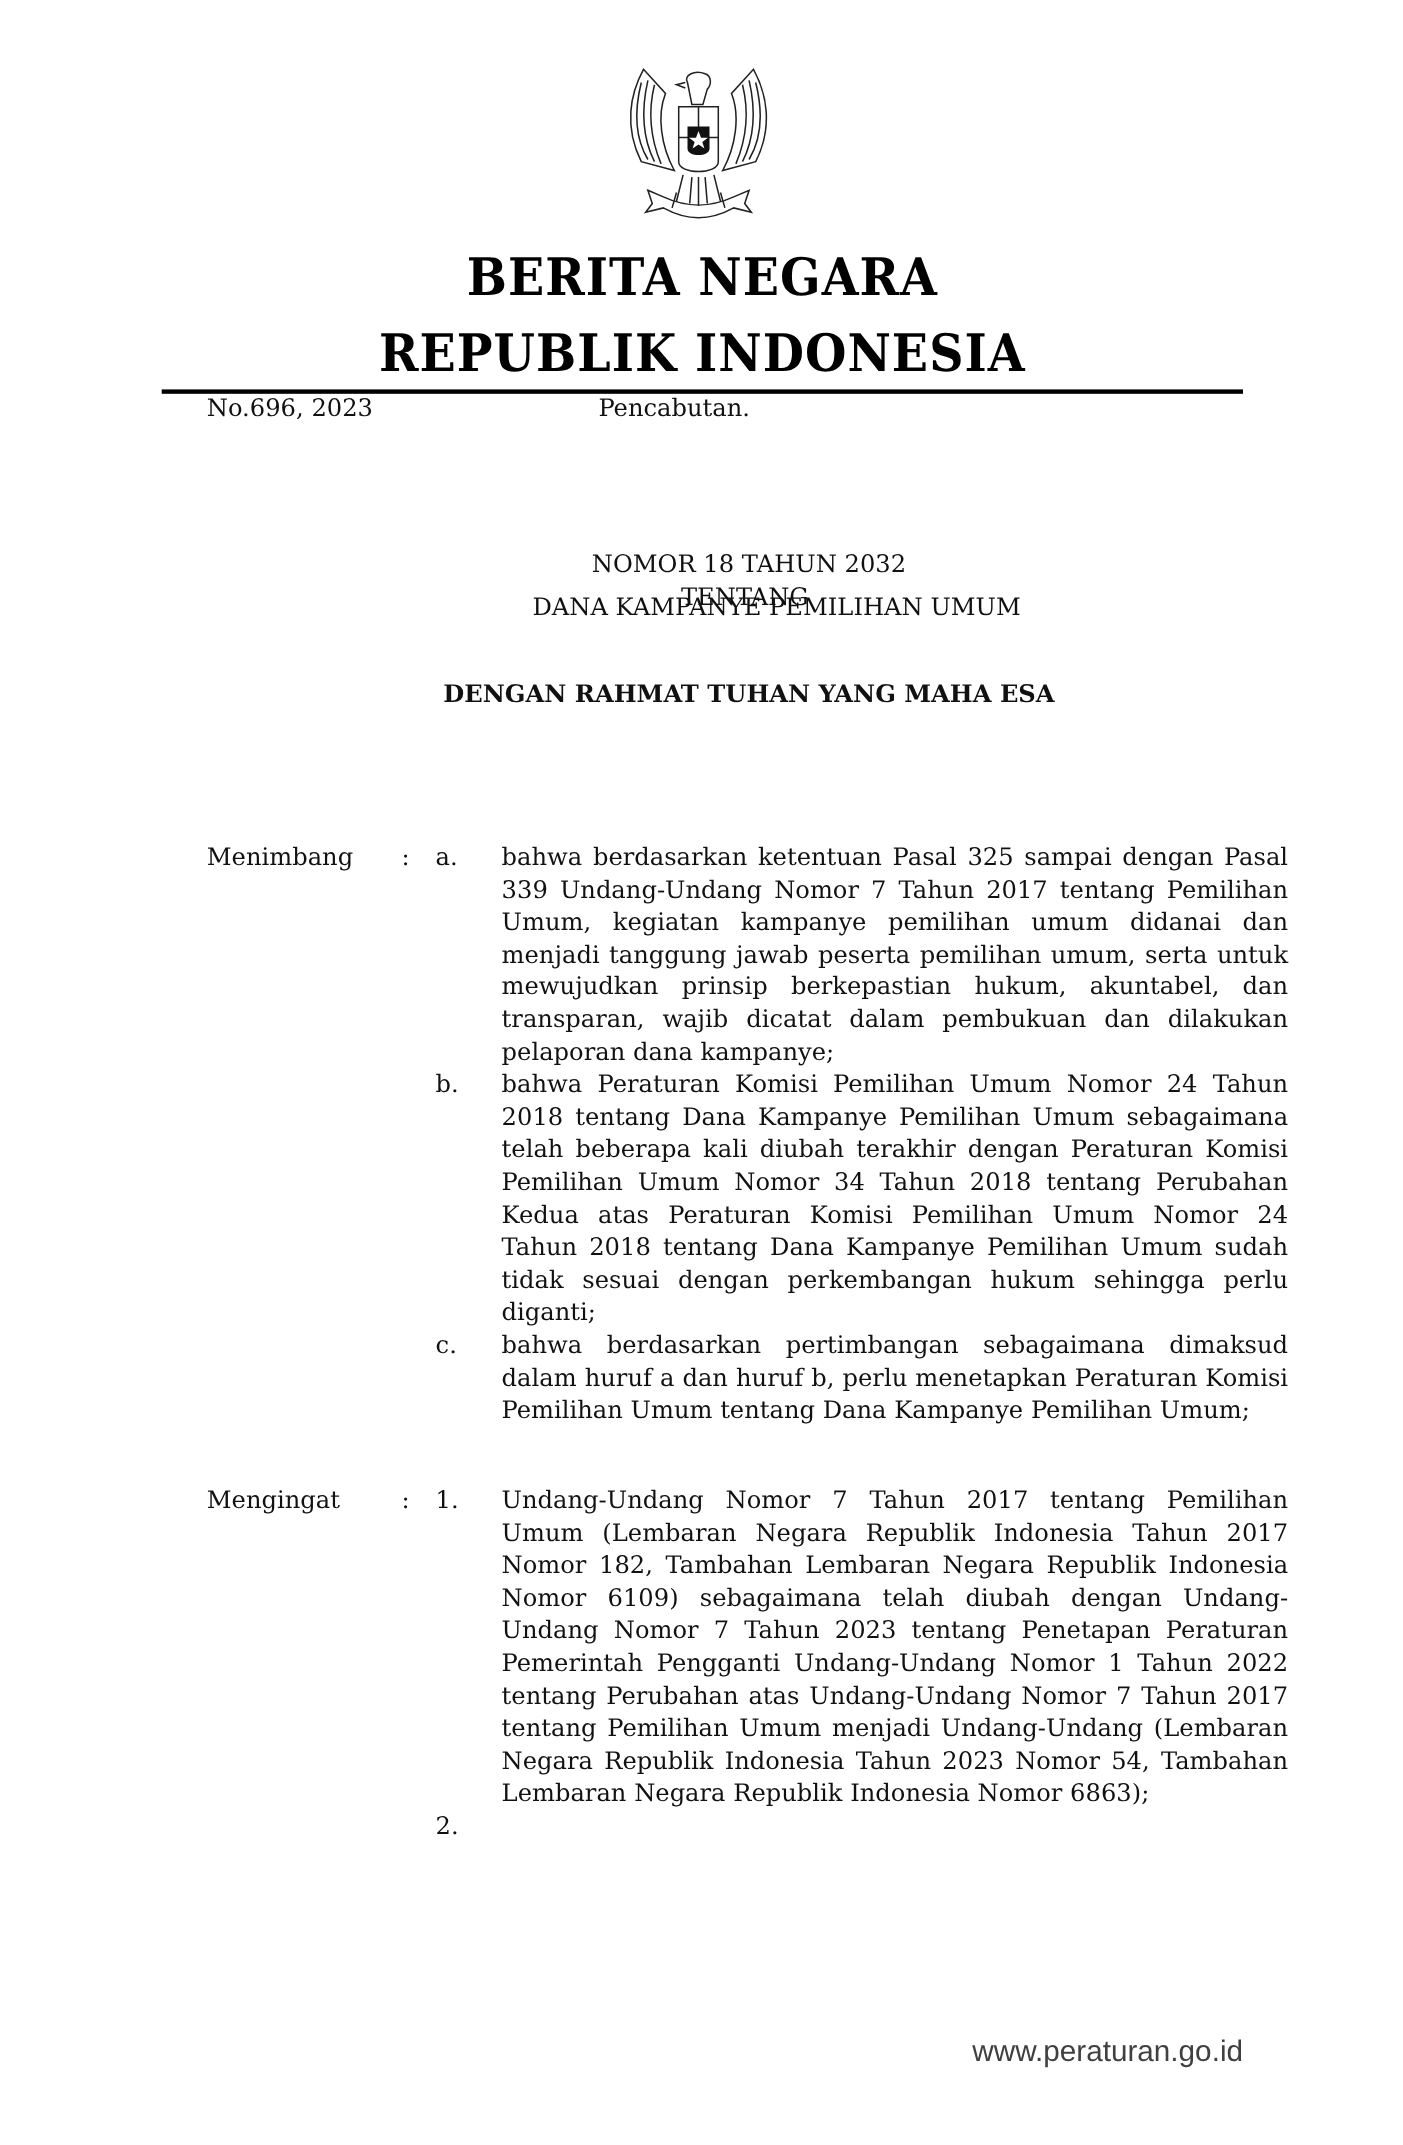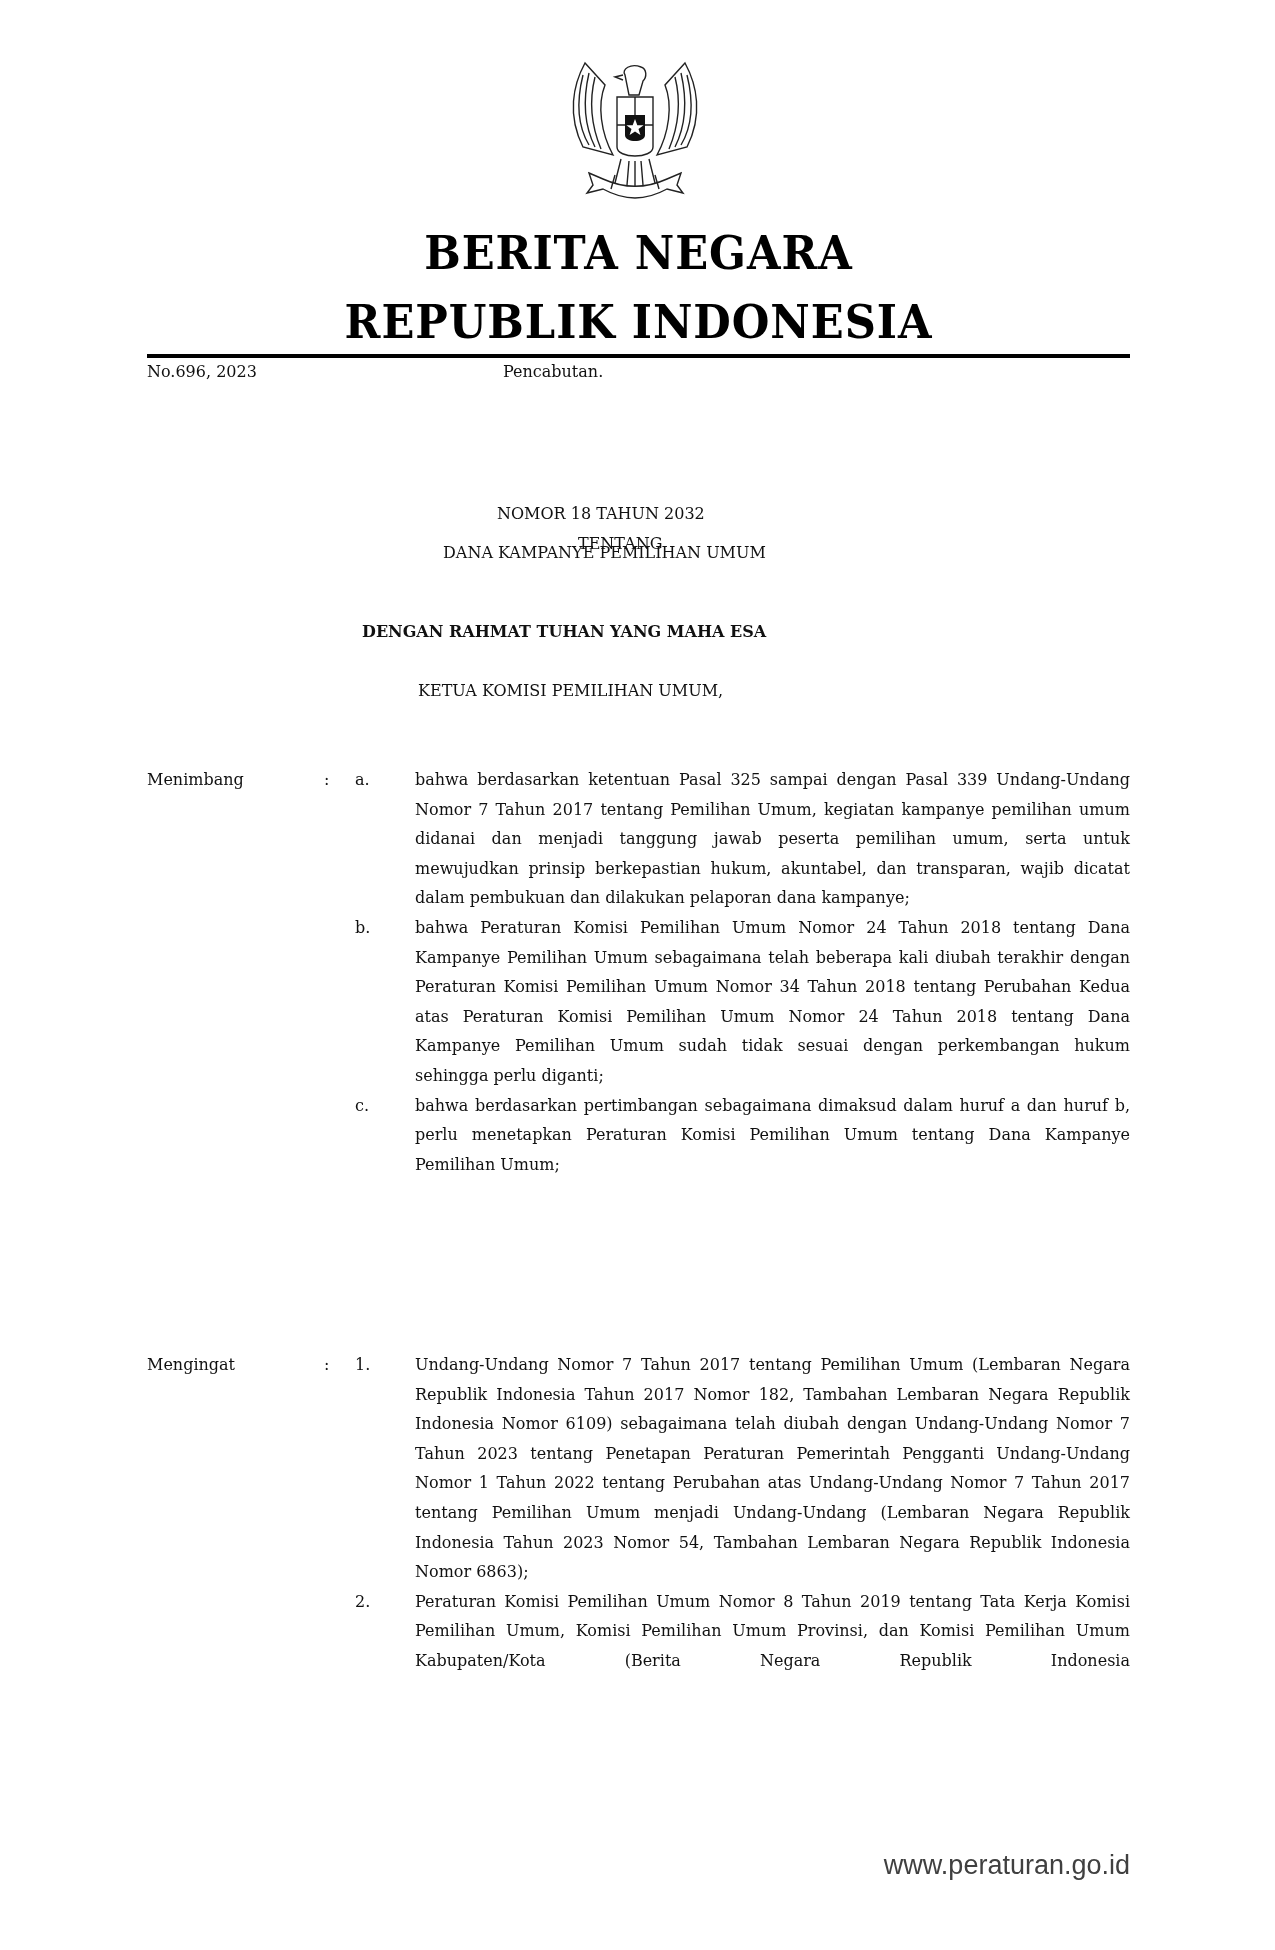--- a/index.html
+++ b/index.html
@@ -9,21 +9,21 @@
 
   .emblem { position: absolute; left: 555px; top: 55px; width: 160px; height: 160px; }
 
   .masthead { position: absolute; left: 147px; width: 983px; text-align: center;
               font-family: "DejaVu Serif", serif; font-weight: bold; color: #000;
               font-size: 47px; letter-spacing: 1px; transform: scaleX(0.92); transform-origin: center; }
   .mh1 { top: 225px; }
   .mh2 { top: 294px; }
   .rule { position: absolute; left: 147px; width: 983px; top: 354px; height: 4px; background: #000; }
 
-  .body-text { font-size: 16px; line-height: 29.6px; font-family: "DejaVu Serif", serif; color: #111; }
+  .body-text { font-size: 22px; line-height: 29.6px; font-family: "DejaVu Serif", serif; color: #111; margin-left: 41px; }
   .no { position: absolute; left: 147px; top: 357px; }
   .subj { position: absolute; left: 503px; top: 357px; width: 627px; text-align: justify; text-align-last: left; }
   .subj .l1 { display: block; text-align: justify; text-align-last: justify; }
 
   .center-line { position: absolute; white-space: nowrap; }
 
   .section { position: absolute; left: 147px; width: 983px; }
   .sec-label { position: absolute; left: 0; top: 0; }
   .sec-colon { position: absolute; left: 177px; top: 0; }
   .item { position: relative; }
@@ -76,21 +76,20 @@
 
   <div class="body-text no">No.696, 2023</div>
   <div class="body-text subj">
     <span>Pencabutan.</span>
   </div>
 
   <div class="body-text center-line" style="left:497px; top:499px;">NOMOR 18 TAHUN 2032</div>
   <div class="body-text center-line" style="left:578px; top:529px;">TENTANG</div>
   <div class="body-text center-line" style="left:443px; top:538px;">DANA KAMPANYE PEMILIHAN UMUM</div>
   <div class="body-text center-line" style="left:362px; top:617px;font-weight:bold;">DENGAN RAHMAT TUHAN YANG MAHA ESA</div>
-  <div class="body-text center-line" style="left:418px; top:676px;">KETUA KOMISI PEMILIHAN UMUM,</div>
 
   <div class="section body-text" style="top:765px;">
     <span class="sec-label">Menimbang</span>
     <span class="sec-colon">:</span>
     <div class="item">
       <span class="item-marker">a.</span>
       <div class="item-text">bahwa berdasarkan ketentuan Pasal 325 sampai dengan Pasal 339 Undang-Undang Nomor 7 Tahun 2017 tentang Pemilihan Umum, kegiatan kampanye pemilihan umum didanai dan menjadi tanggung jawab peserta pemilihan umum, serta untuk mewujudkan prinsip berkepastian hukum, akuntabel, dan transparan, wajib dicatat dalam pembukuan dan dilakukan pelaporan dana kampanye;</div>
     </div>
     <div class="item">
       <span class="item-marker">b.</span>
@@ -104,18 +103,17 @@
 
   <div class="section body-text" style="top:1350px;">
     <span class="sec-label">Mengingat</span>
     <span class="sec-colon">:</span>
     <div class="item">
       <span class="item-marker">1.</span>
       <div class="item-text">Undang-Undang Nomor 7 Tahun 2017 tentang Pemilihan Umum (Lembaran Negara Republik Indonesia Tahun 2017 Nomor 182, Tambahan Lembaran Negara Republik Indonesia Nomor 6109) sebagaimana telah diubah dengan Undang-Undang Nomor 7 Tahun 2023 tentang Penetapan Peraturan Pemerintah Pengganti Undang-Undang Nomor 1 Tahun 2022 tentang Perubahan atas Undang-Undang Nomor 7 Tahun 2017 tentang Pemilihan Umum menjadi Undang-Undang (Lembaran Negara Republik Indonesia Tahun 2023 Nomor 54, Tambahan Lembaran Negara Republik Indonesia Nomor 6863);</div>
     </div>
     <div class="item">
       <span class="item-marker">2.</span>
-      <div class="item-text last-justified">Peraturan Komisi Pemilihan Umum Nomor 8 Tahun 2019 tentang Tata Kerja Komisi Pemilihan Umum, Komisi Pemilihan Umum Provinsi, dan Komisi Pemilihan Umum Kabupaten/Kota (Berita Negara Republik Indonesia</div>
     </div>
   </div>
 
   <div class="footer-url">www.peraturan.go.id</div>
 </div>
 
 </body></html>

